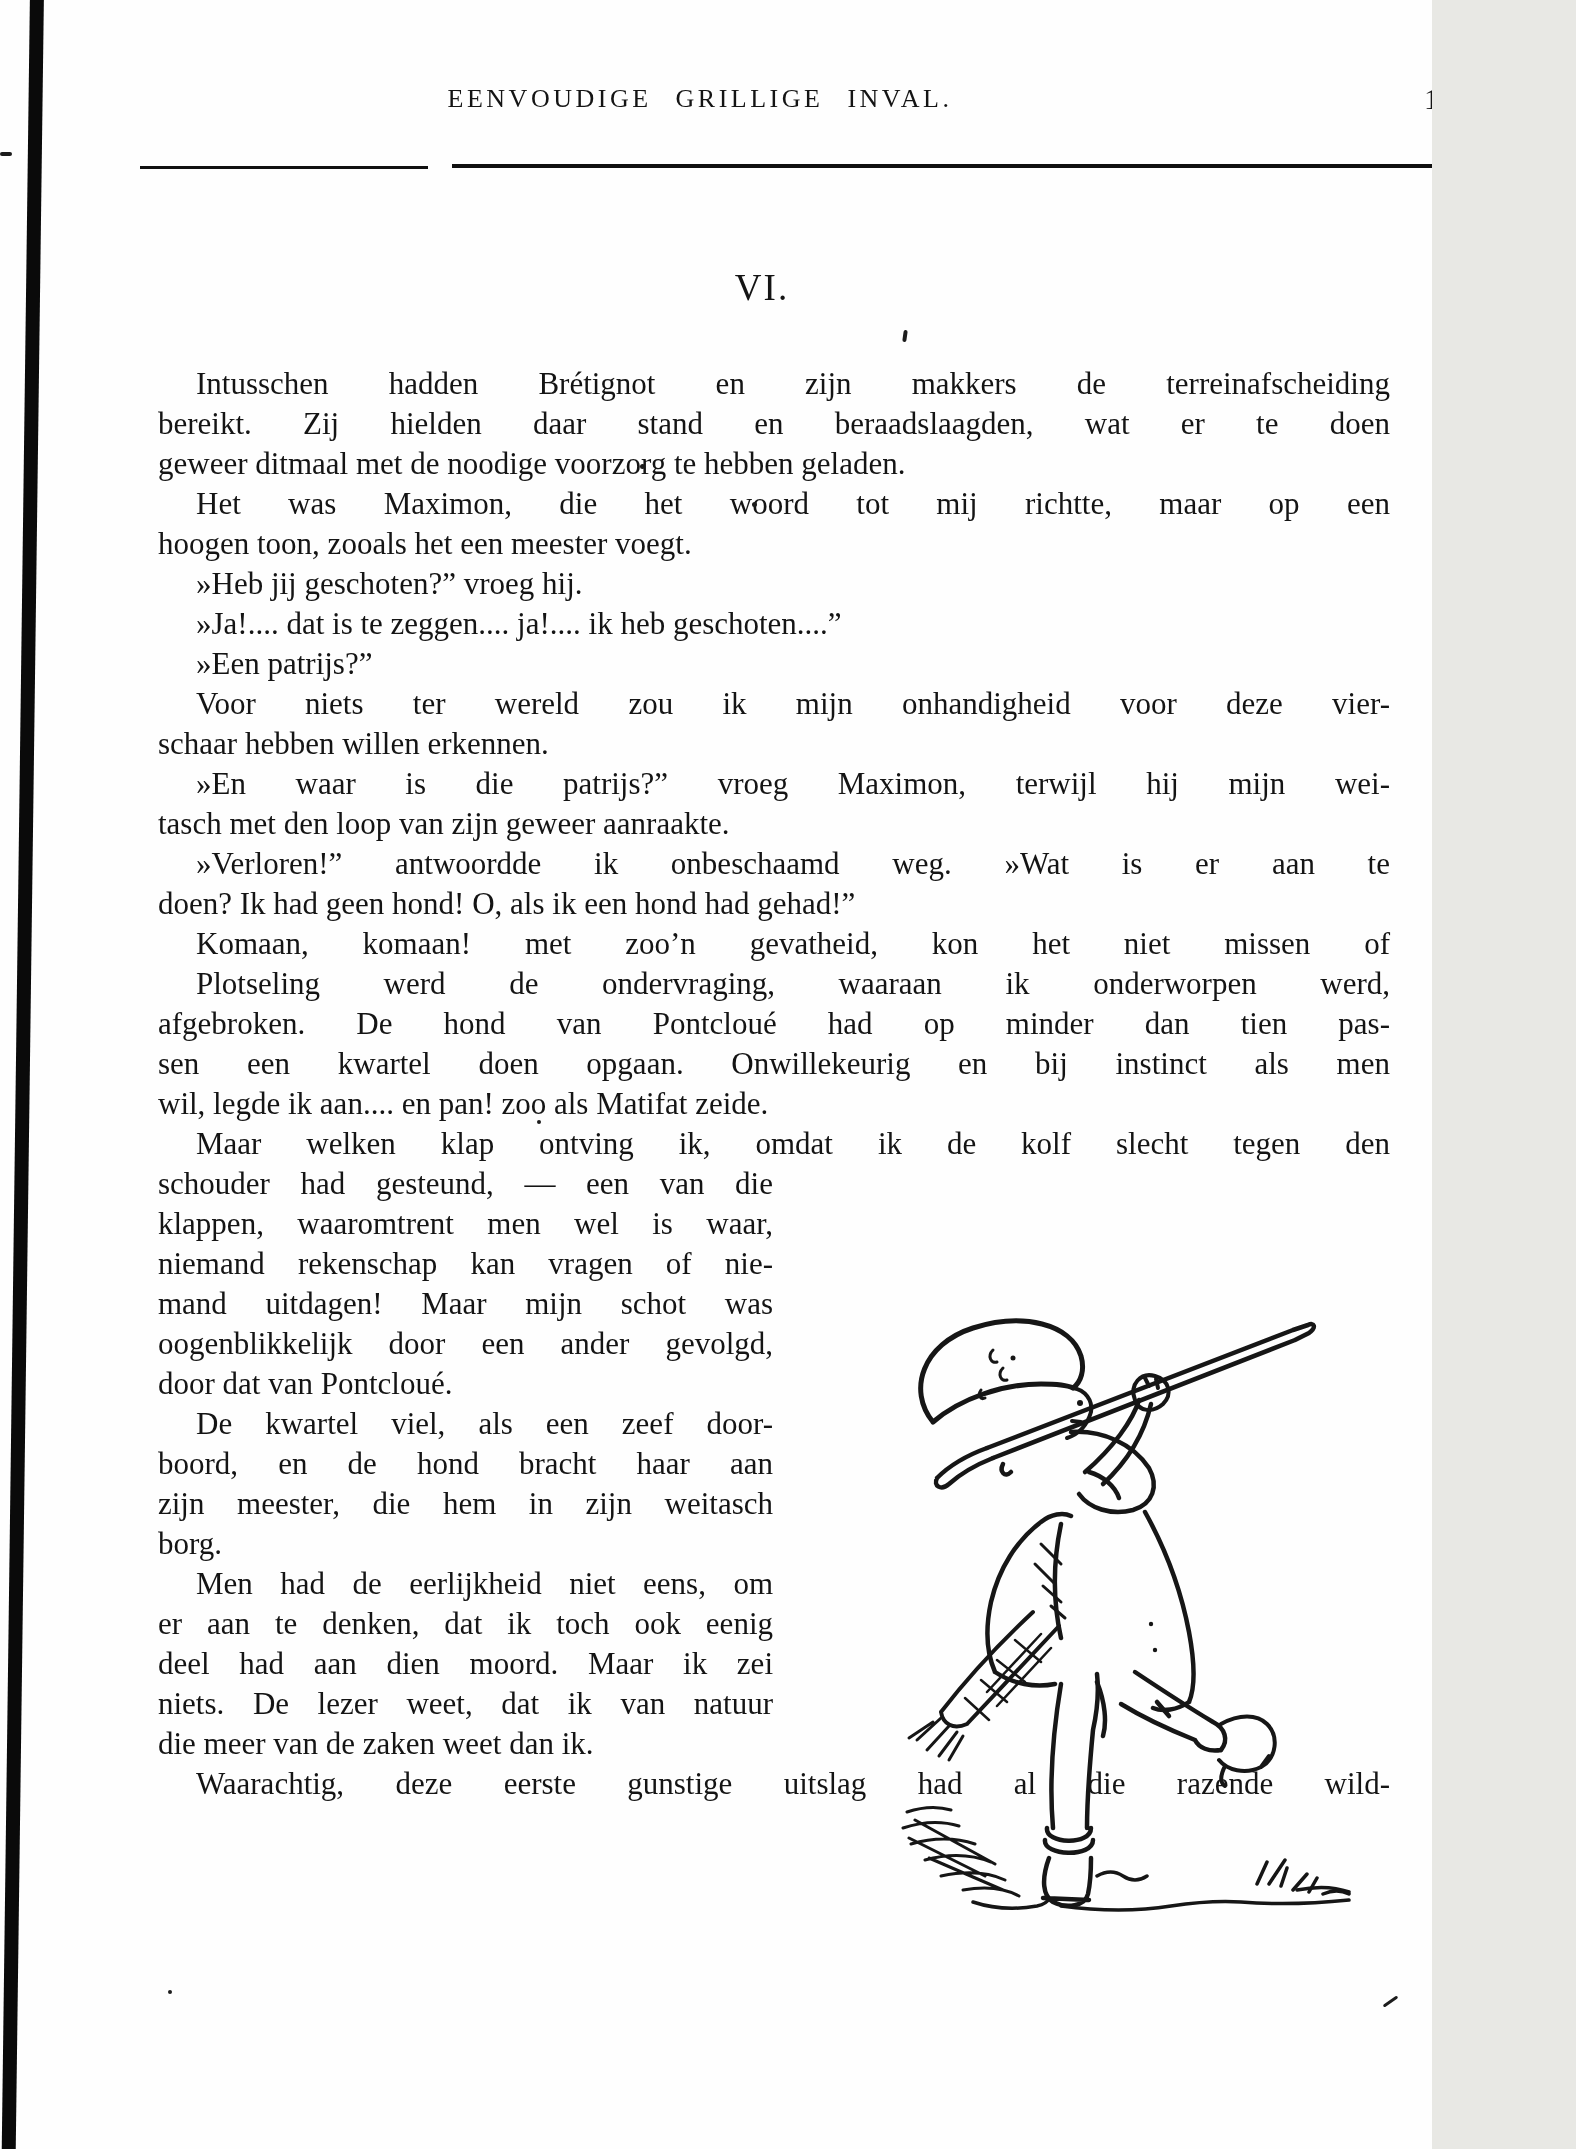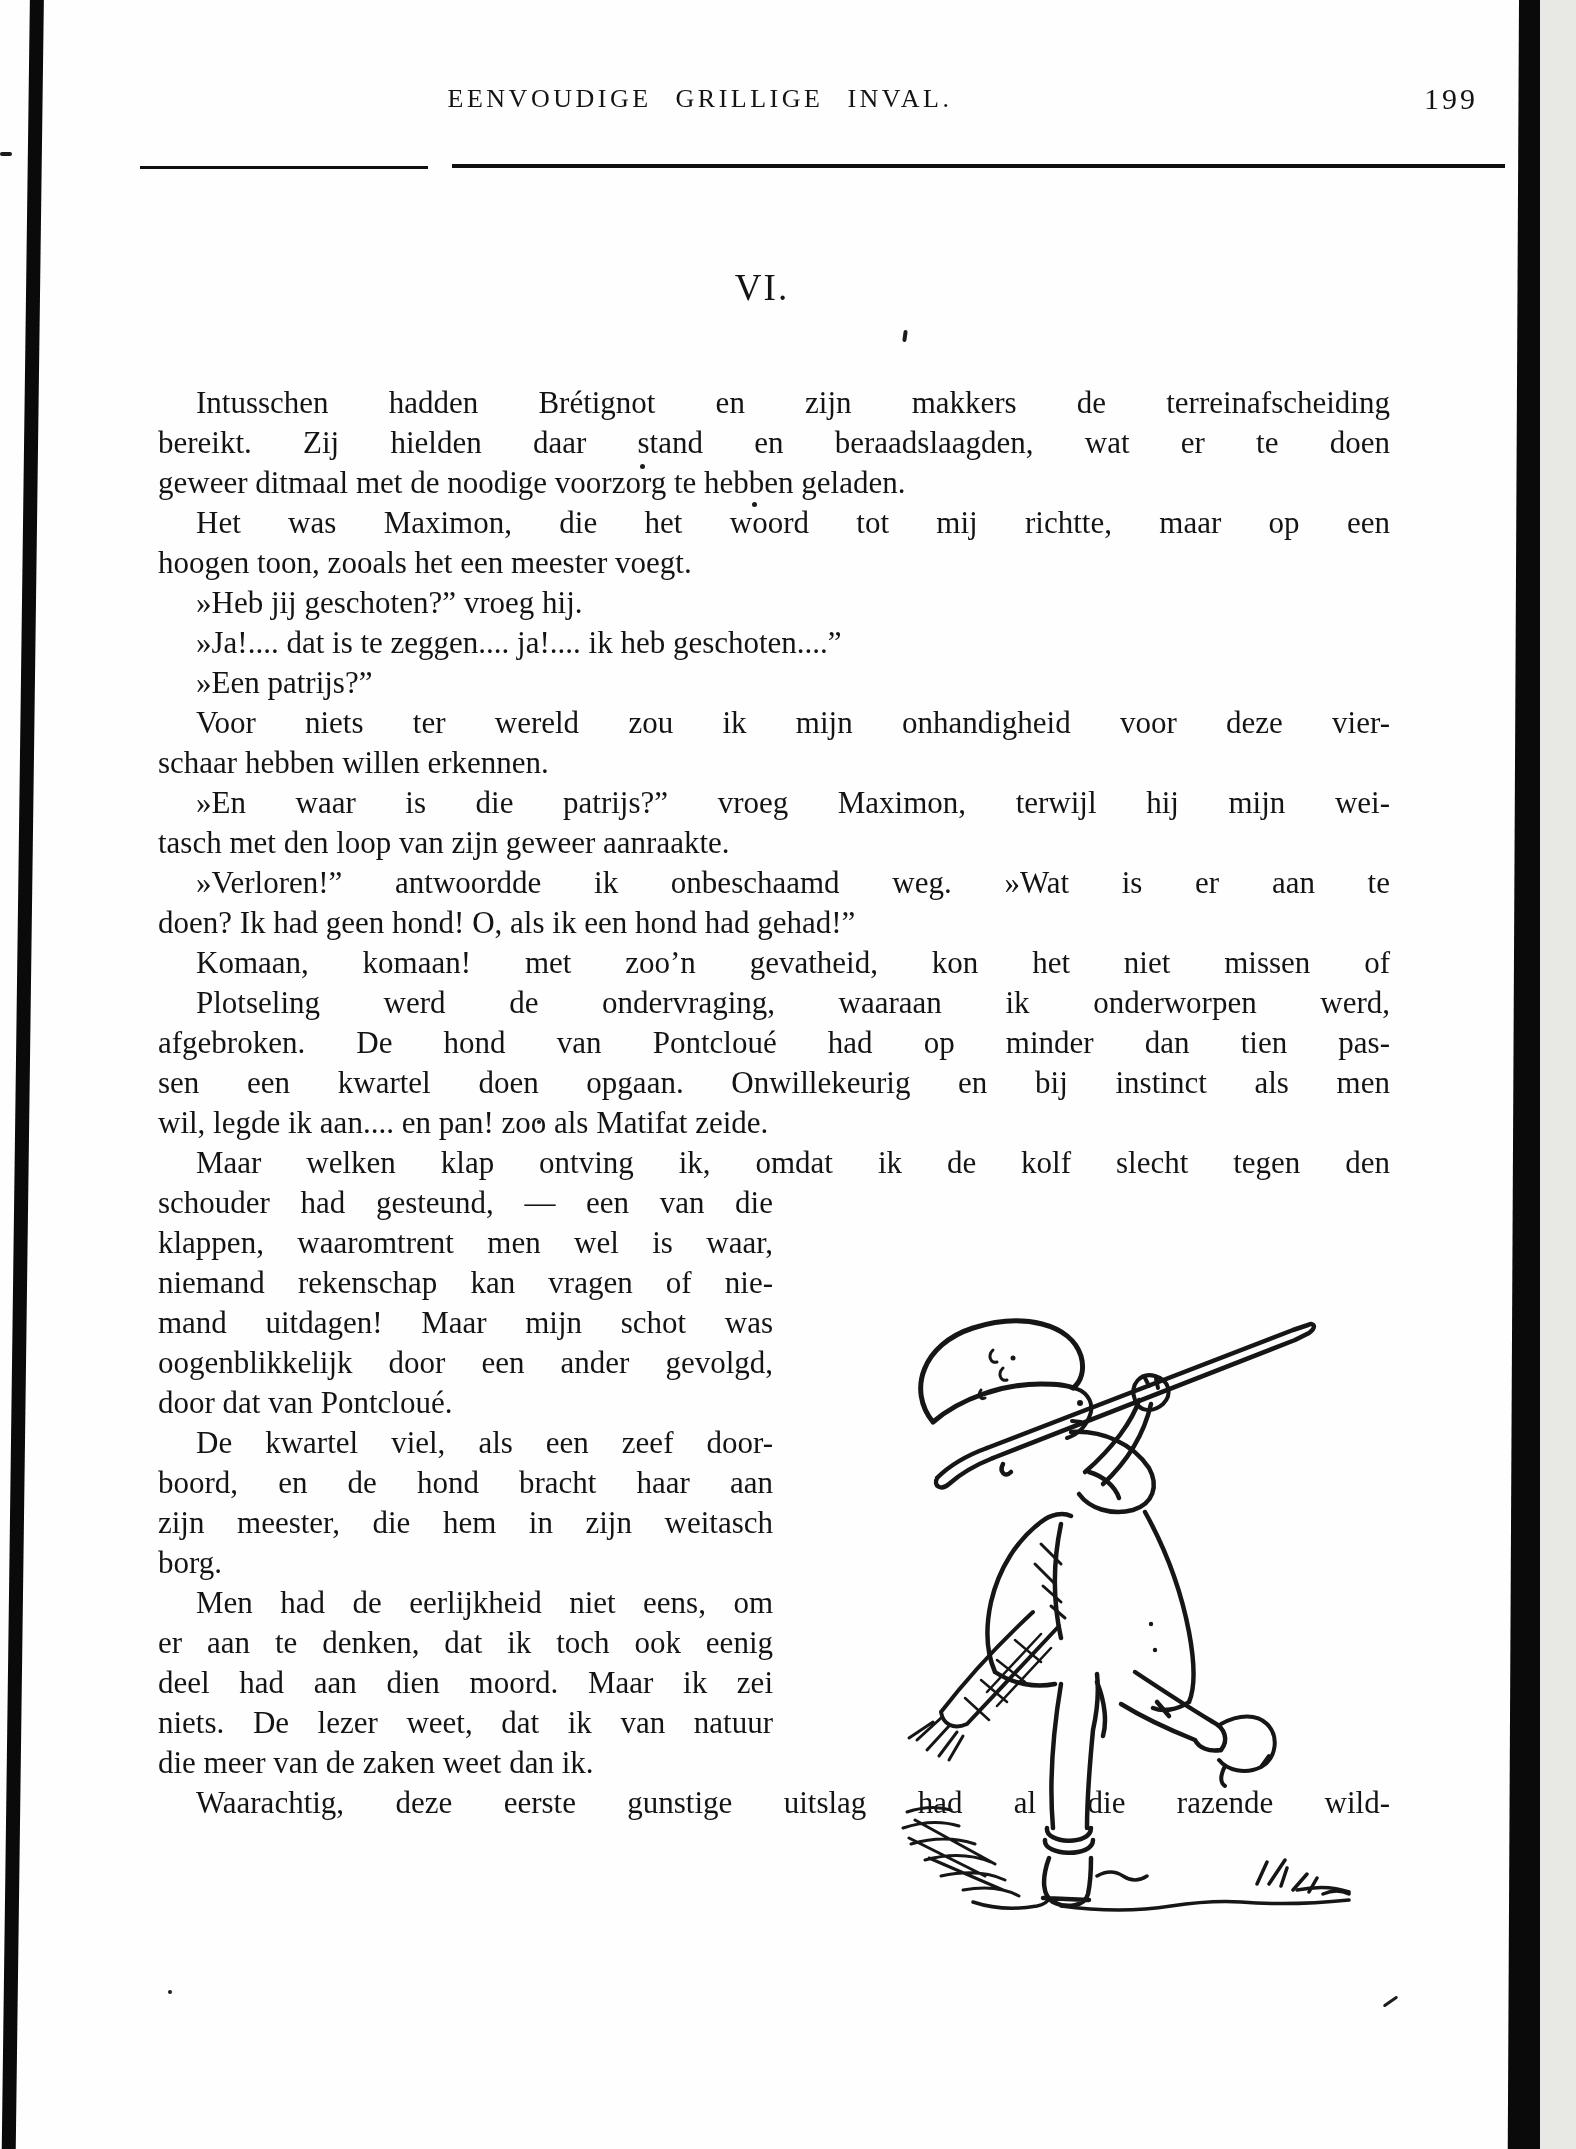--- a/index.html
+++ b/index.html
@@ -1,18 +1,18 @@
 <!DOCTYPE html>
 <html style="--ink: #141414; --paper: #fefefe;"><head>
 <meta charset="utf-8">
 <style>
   html,body{margin:0;padding:0;background:#e8e8e4;}
   .page{
     position:relative;
-    width:1540px;height:2149px;
+    width:1432px;height:2149px;
     background:var(--paper,#fefefe);
     overflow:hidden;
     font-family:"Liberation Serif","DejaVu Serif",serif;
     color:var(--ink,#141414);
   }
   
   .edge-bar{position:absolute;background:#0a0a0a;transform-origin:top left;}
   .edge-bar.left{left:30px;top:-10px;width:14px;height:2180px;transform:skewX(-0.75deg);}
   .edge-bar.right{left:1519px;top:0;width:75px;height:2149px;transform:skewX(-0.3deg);}
 
@@ -29,21 +29,21 @@
   .rule.r1{left:140px;top:166px;width:288px;height:3px;}
   .rule.r2{left:452px;top:164px;width:1053px;height:4px;}
 
   .chapter-heading{
     position:absolute;left:172px;top:266px;width:1232px;
     text-align:center;transform:translateX(-26px);
     font-size:37px;letter-spacing:2px;
   }
 
   .body-text{
-    position:absolute;left:158px;top:383px;width:1232px;
+    position:absolute;left:158px;top:364px;width:1232px;
     font-size:31px;line-height:40px;
   }
   .line{text-align:justify;text-align-last:justify;}
   .line.end{text-align-last:left;}
   .line.ind{text-indent:38px;}
   .line.nar{width:615px;}
 
   .illustration{position:absolute;left:845px;top:1272px;width:560px;height:640px;}
 
   .speck{position:absolute;background:#1c1c1c;border-radius:50%;}

